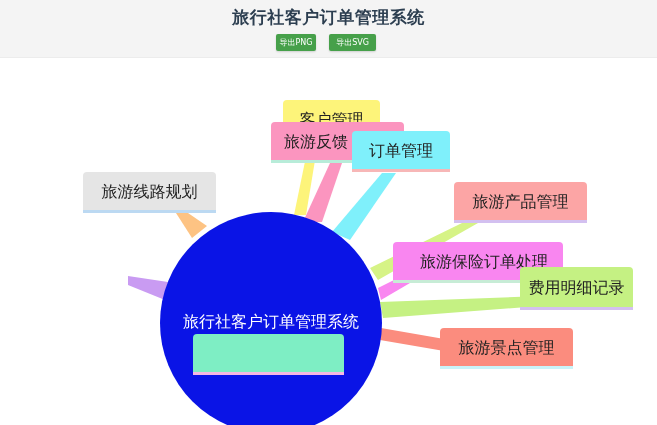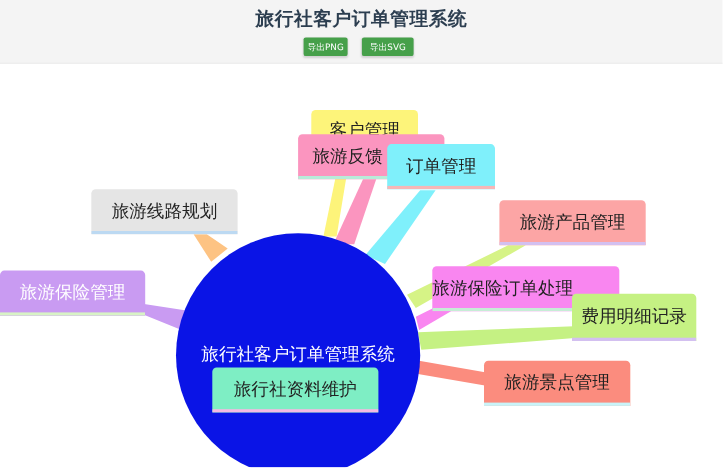--- a/index.html
+++ b/index.html
@@ -43,52 +43,47 @@
   <div class="node" style="left:283px;top:42px;width:97px;background:#fdf47a;font-family:Liberation Serif, serif;">
     <span>客户管理</span>
     <div class="under" style="background:#f7b7b7;"></div>
   </div>
 
   <div class="node" style="left:271px;top:64px;width:133px;background:#fb95bf;text-align:left;padding-left:13px;">
     <span>旅游反馈</span>
     <div class="under" style="background:#b8ecd9;"></div>
   </div>
 
-  <div class="node" style="left:352px;top:73px;width:98px;background:#7ff0fb;">
+  <div class="node" style="left:352px;top:73px;width:98px;background:#7ff0fb;font-family:Liberation Serif, serif;">
     <span>订单管理</span>
     <div class="under" style="background:#f7b7b7;"></div>
   </div>
 
   <div class="node" style="left:83px;top:114px;width:133px;background:#e5e5e5;">
     <span>旅游线路规划</span>
     <div class="under" style="background:#bcd9f2;"></div>
   </div>
 
   <div class="node" style="left:454px;top:124px;width:133px;background:#fca5a5;">
     <span>旅游产品管理</span>
     <div class="under" style="background:#d3c0f0;"></div>
   </div>
 
-  <div class="node" style="left:0px;top:188px;width:132px;background:#c99bf2;color:#ffffff;">
-    <span>旅游保险管理</span>
-    <div class="under" style="background:#d8f3c6;"></div>
-  </div>
 
-  <div class="node" style="left:393px;top:184px;width:170px;background:#f986f0;text-align:left;">
+  <div class="node" style="left:393px;top:184px;width:170px;background:#f986f0;text-align:center;padding-left:12px;">
     <span>旅游保险订单处理</span>
     <div class="under" style="background:#c7ecd6;"></div>
   </div>
 
   <div class="node" style="left:520px;top:209px;width:113px;background:#c5f183;height:43px;line-height:41px;">
     <span>费用明细记录</span>
     <div class="under" style="background:#d3c0f0;"></div>
   </div>
 
   <div class="node" style="left:440px;top:270px;width:133px;background:#fb8c7e;">
     <span>旅游景点管理</span>
     <div class="under" style="background:#c9f4f9;"></div>
   </div>
 
   <div class="node" style="left:193px;top:276px;width:151px;background:#7eeec4;">
-    <span>旅行社资料维护</span>
     <div class="under" style="background:#f5b9e3;"></div>
   </div>
 </div>
 
 </body></html>

